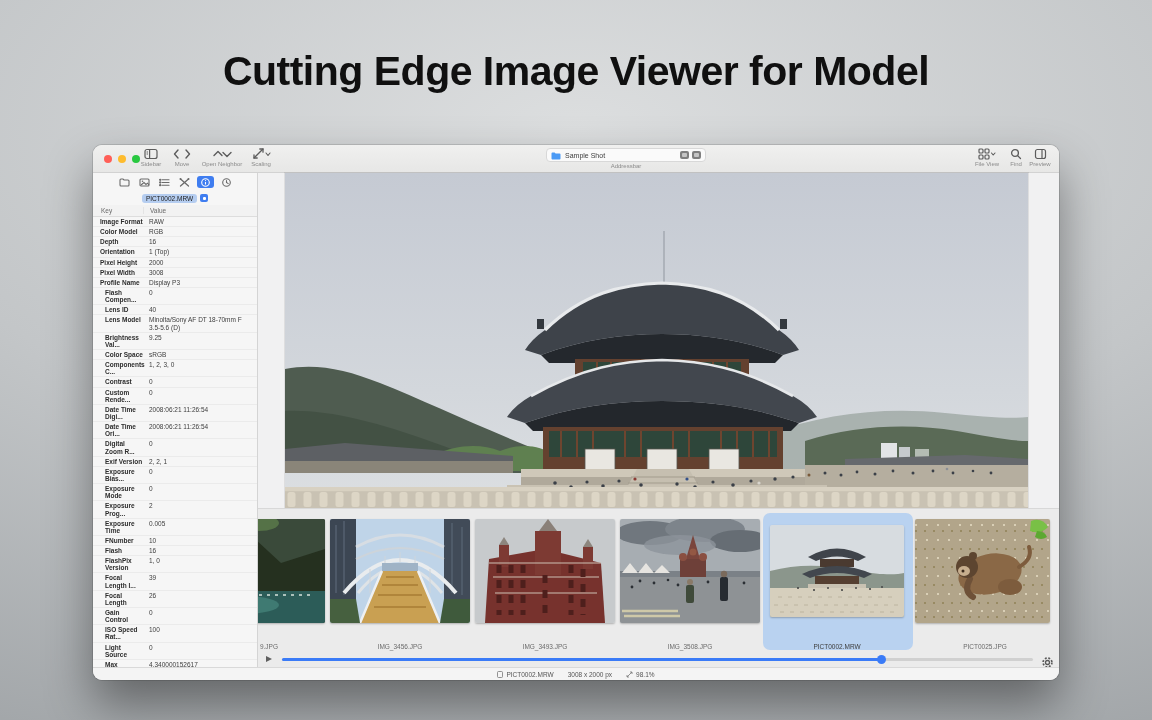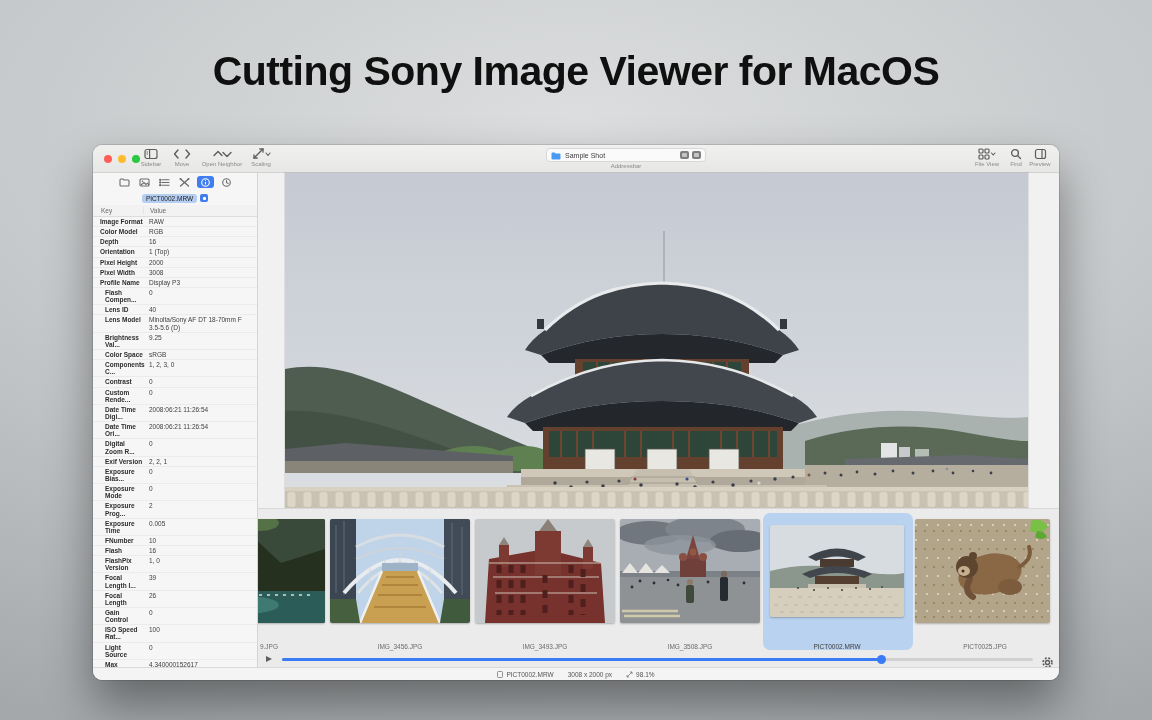--- a/index.html
+++ b/index.html
@@ -81,21 +81,21 @@
   .gear { position:absolute; right:6px; top:2px; }
   
   .status { position:absolute; bottom:0; left:0; right:0; height:13px; background:#f4f4f4;
     border-top:1px solid #d9d9d9; display:flex; align-items:center; justify-content:center; gap:14px;
     font-size:6.5px; color:#555; }
   .status .st { display:flex; align-items:center; gap:3px; }
 </style>
 </head>
 <body>
 
-<div class="page-title">Cutting Sony Image Viewer for MacOS</div>
+<div class="page-title">Cutting Edge Image Viewer for Model</div>
 
 <div class="appwin">
 
   <div class="toolbar">
     <div class="lights">
       <div class="light r"></div>
       <div class="light y"></div>
       <div class="light g"></div>
     </div>
 

